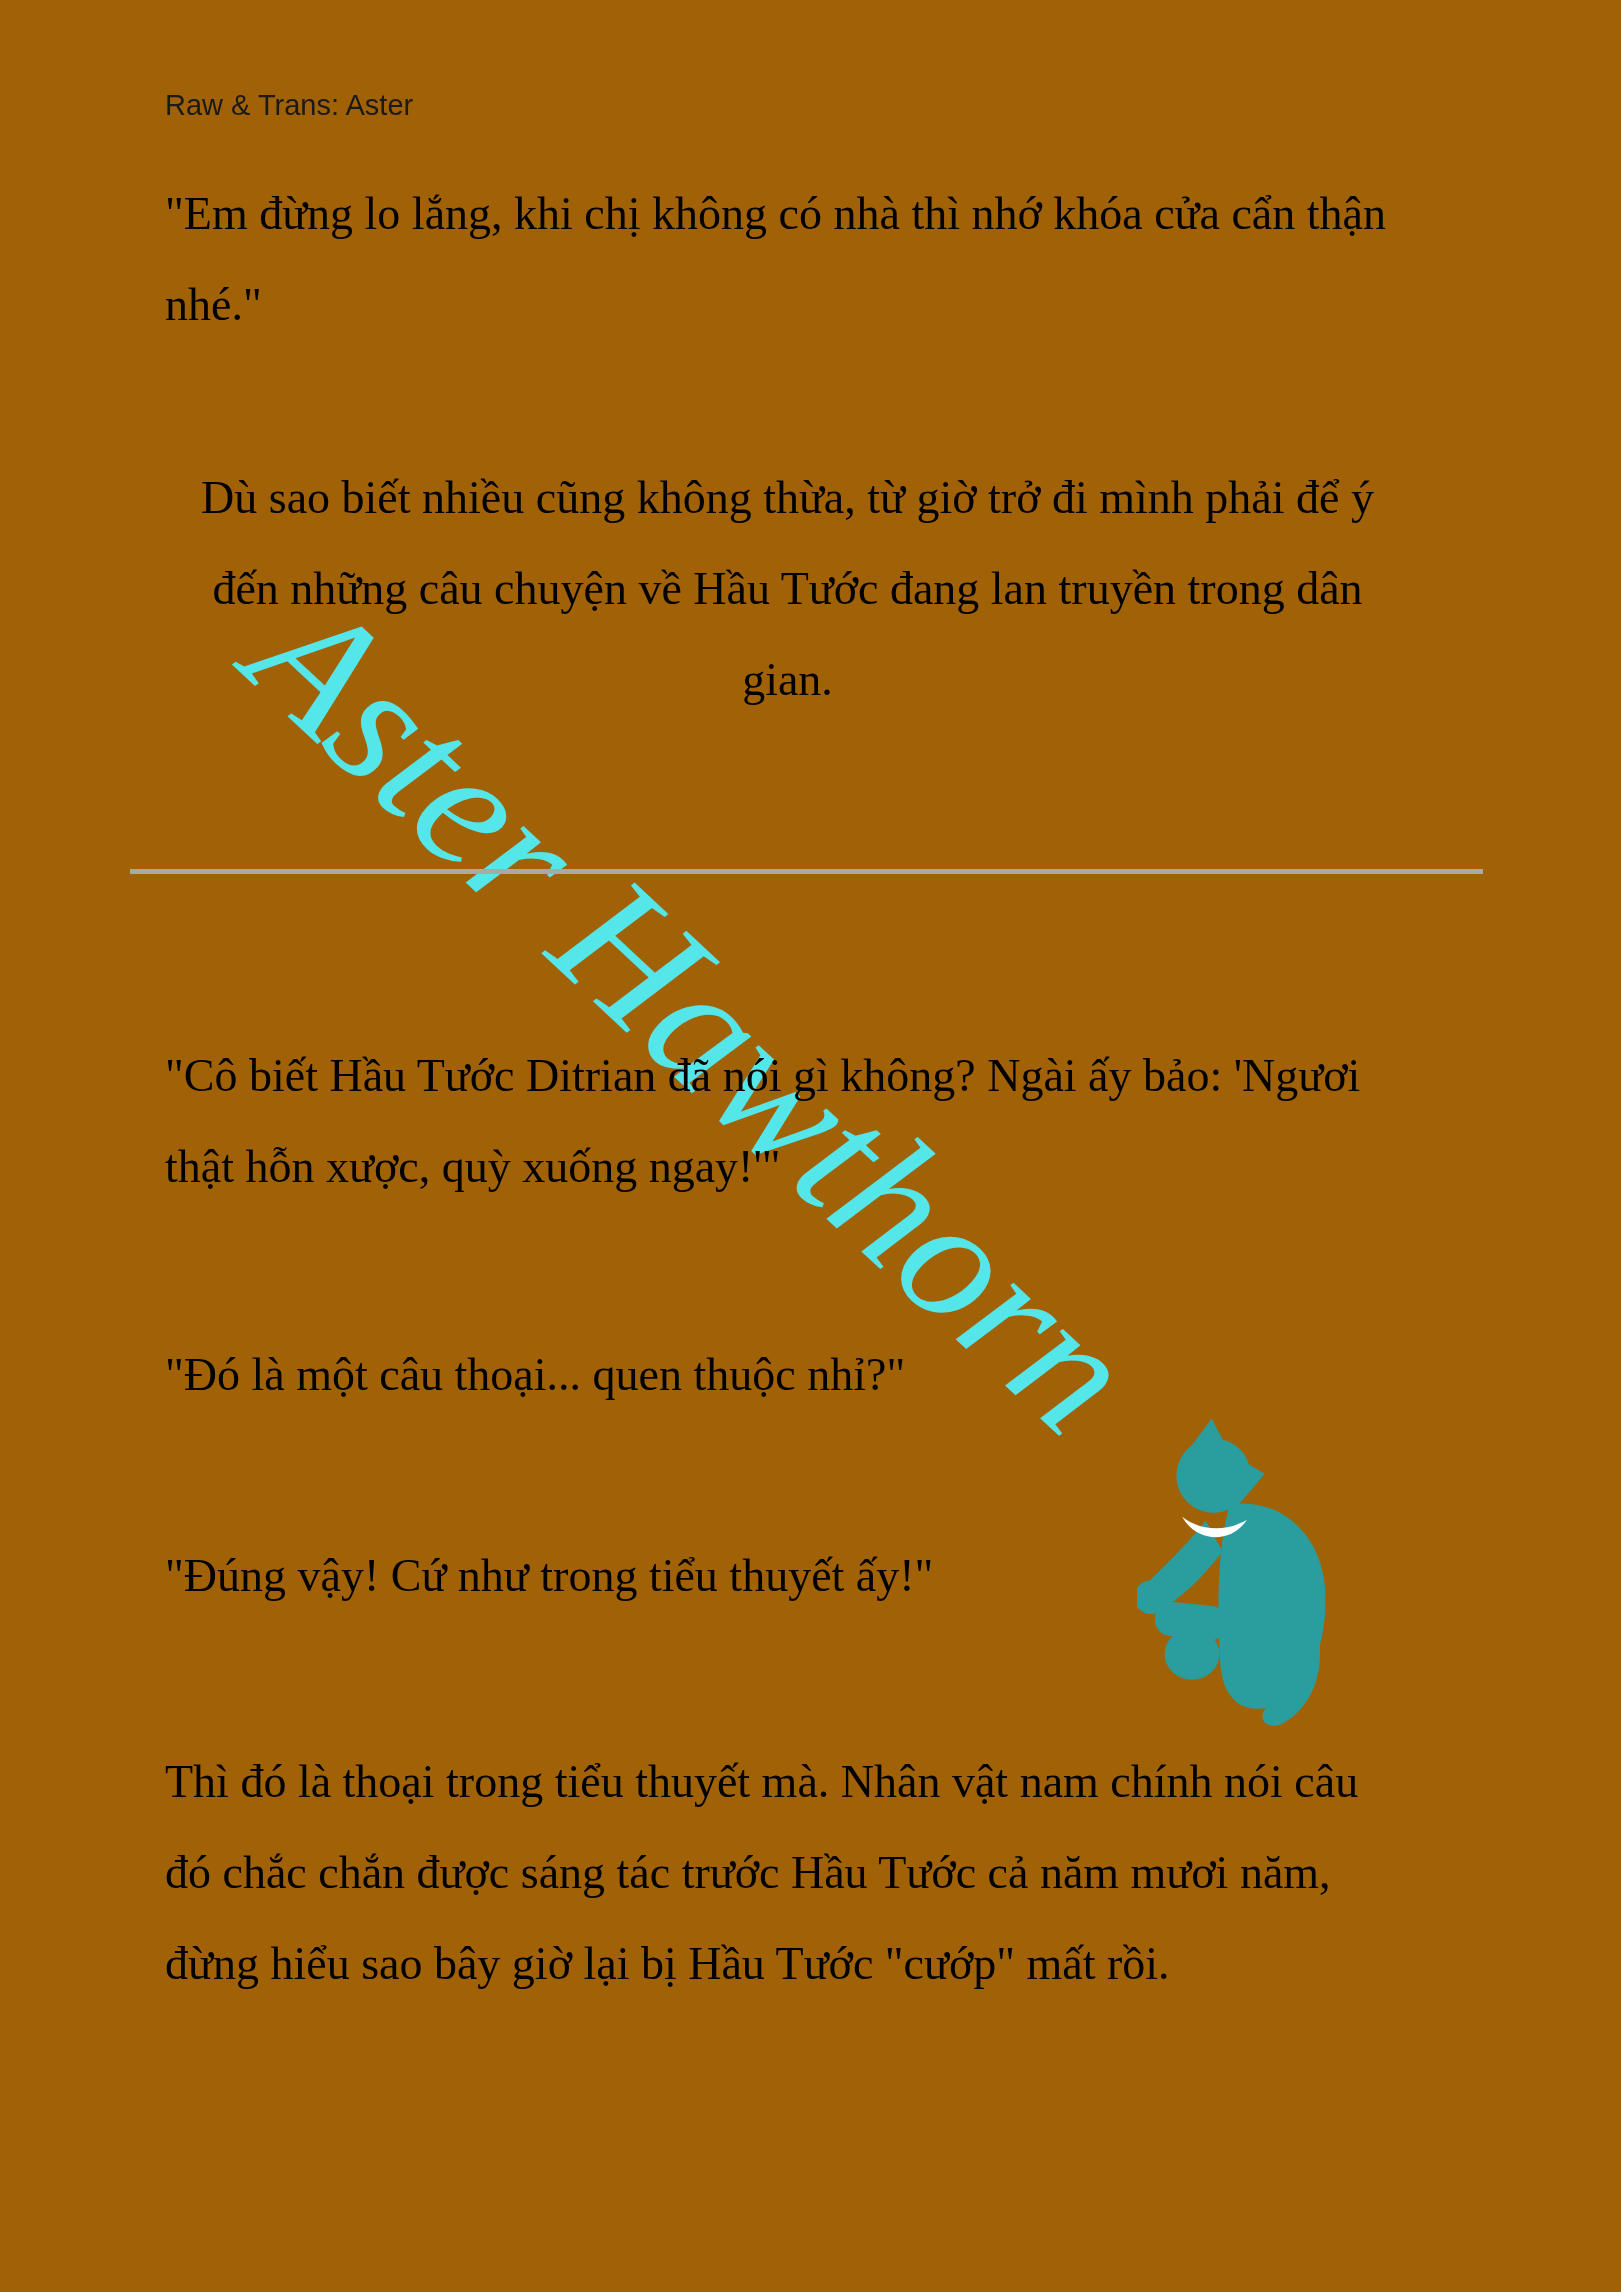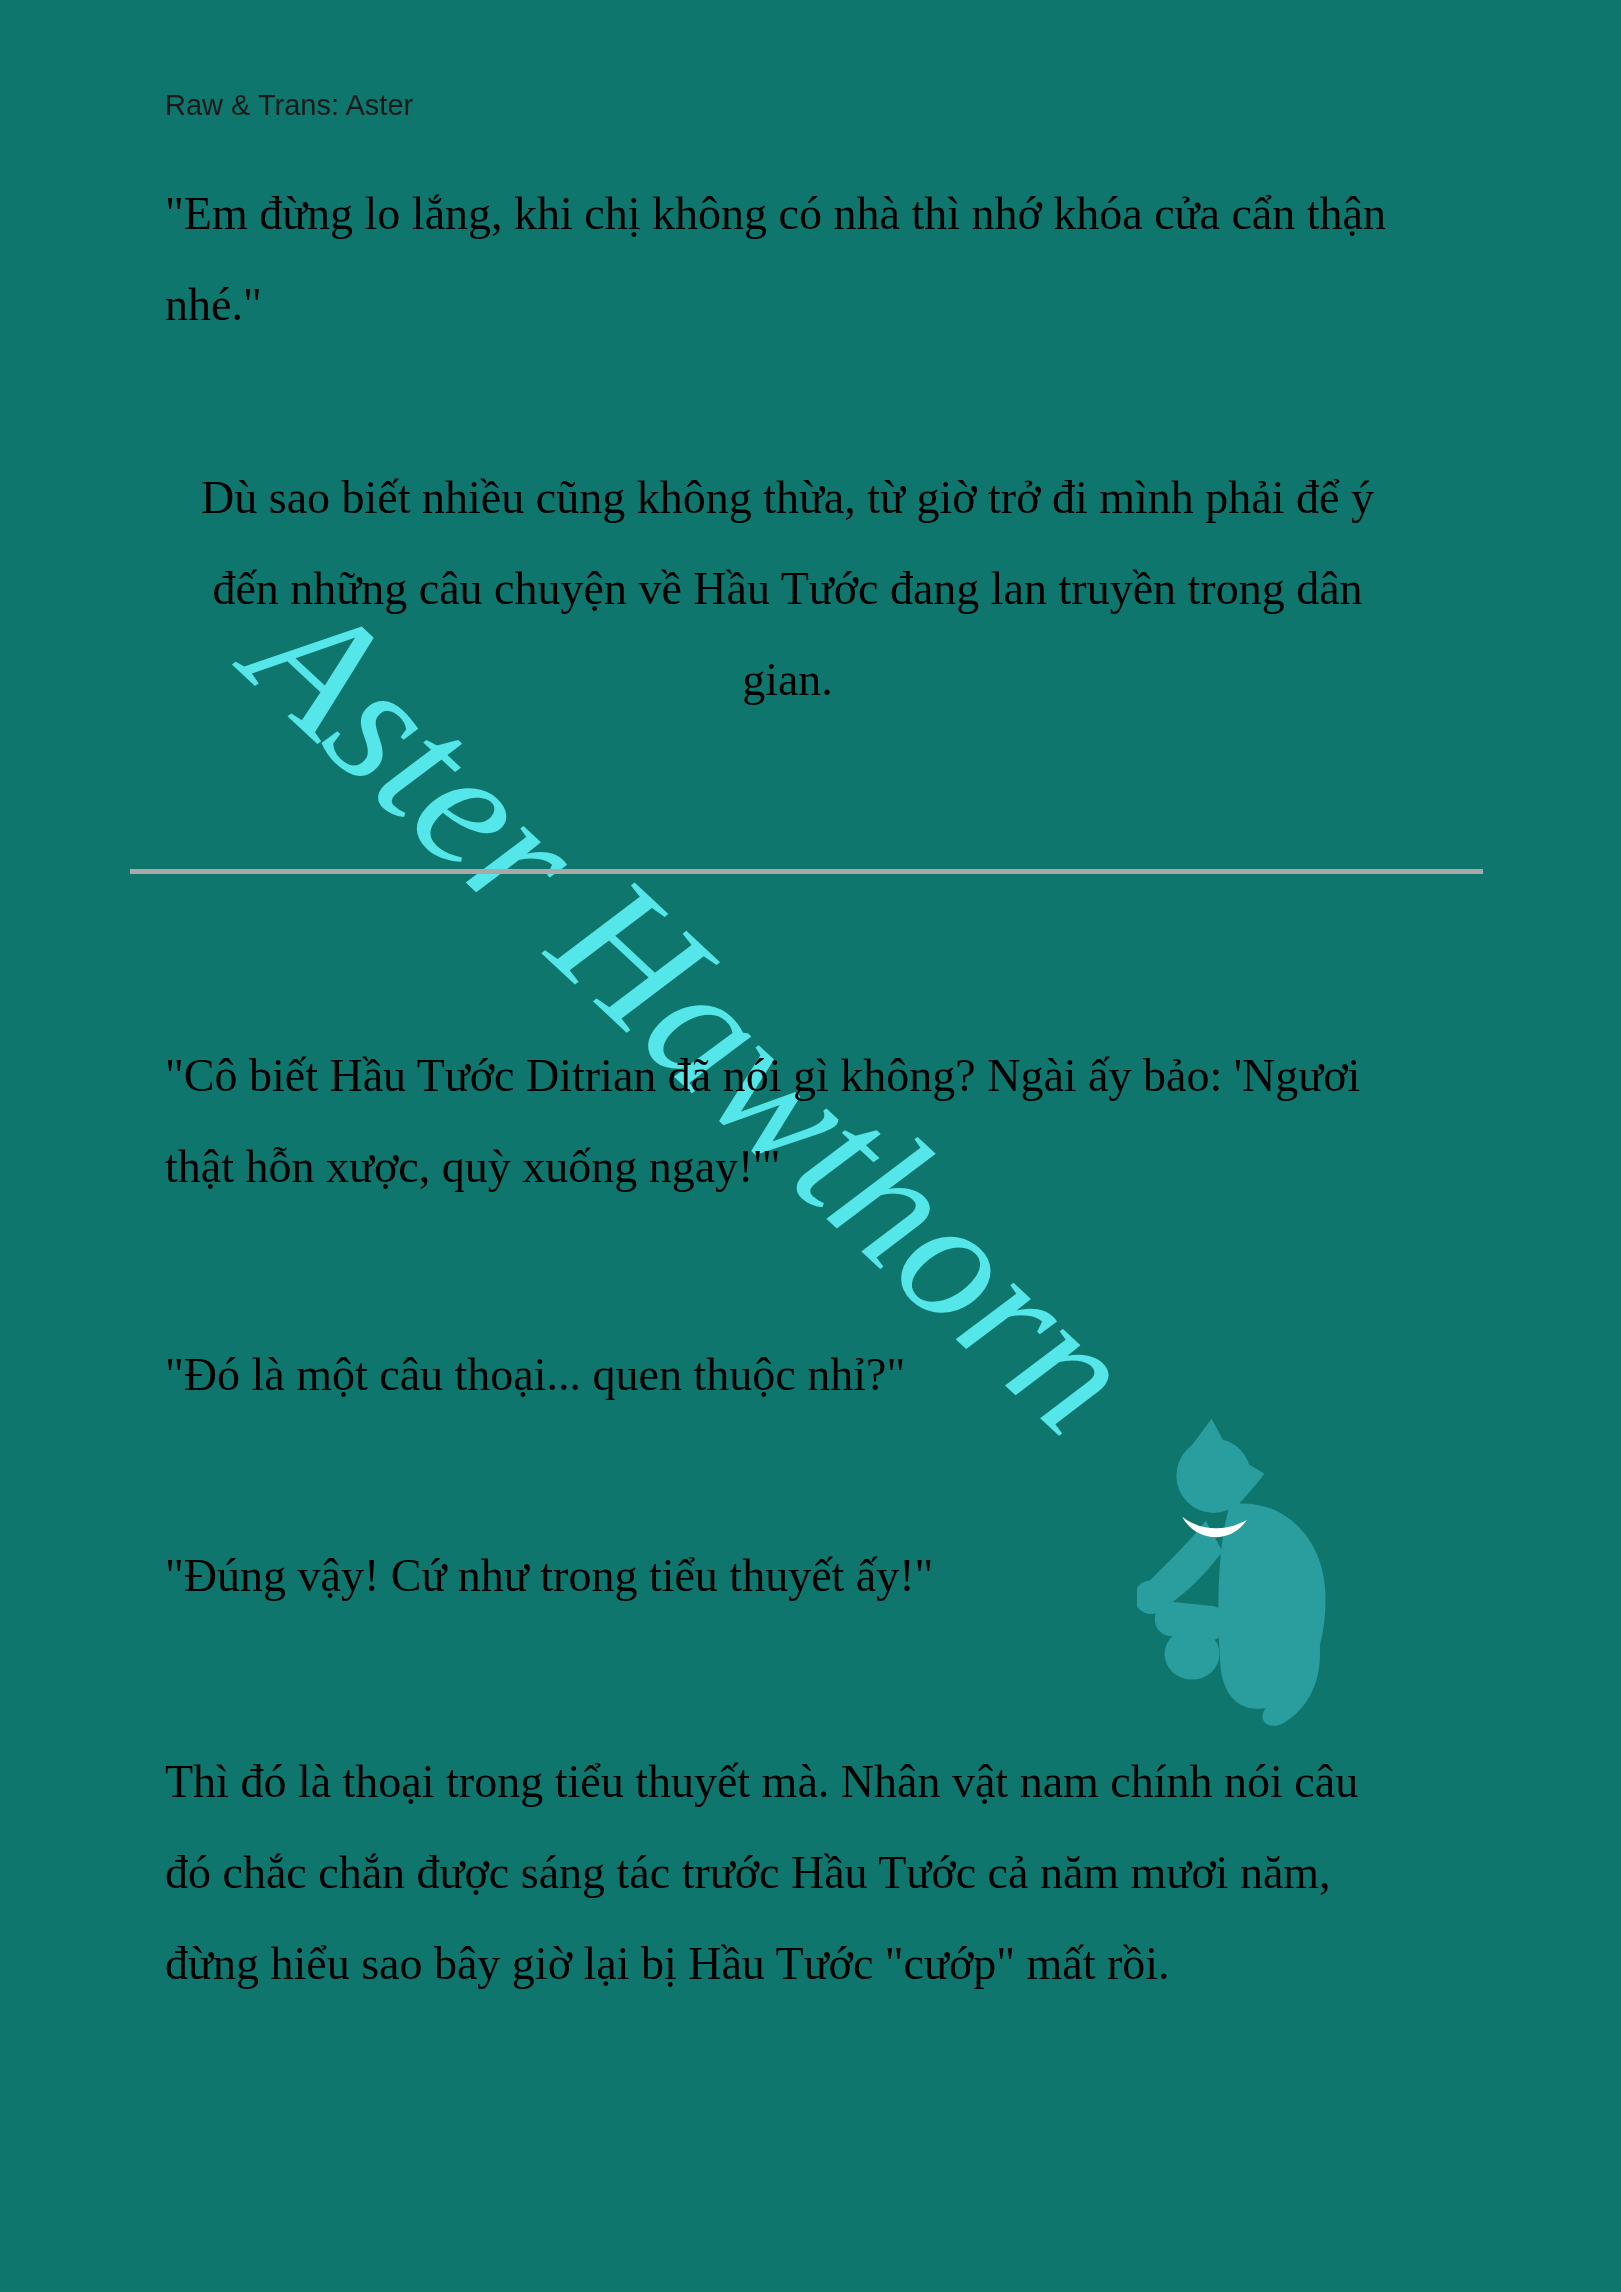--- a/index.html
+++ b/index.html
@@ -4,21 +4,21 @@
 <style>
   html, body {
     margin: 0;
     padding: 0;
     background: #ffffff;
   }
   .page {
     position: relative;
     width: 1621px;
     height: 2293px;
-    background: #0f766e;
+    background: #a16207;
     overflow: hidden;
     font-family: "Liberation Serif", serif;
   }
   .header {
     position: absolute;
     left: 165px;
     top: 88px;
     font-family: "Liberation Sans", sans-serif;
     font-size: 29px;
     line-height: 35px;

